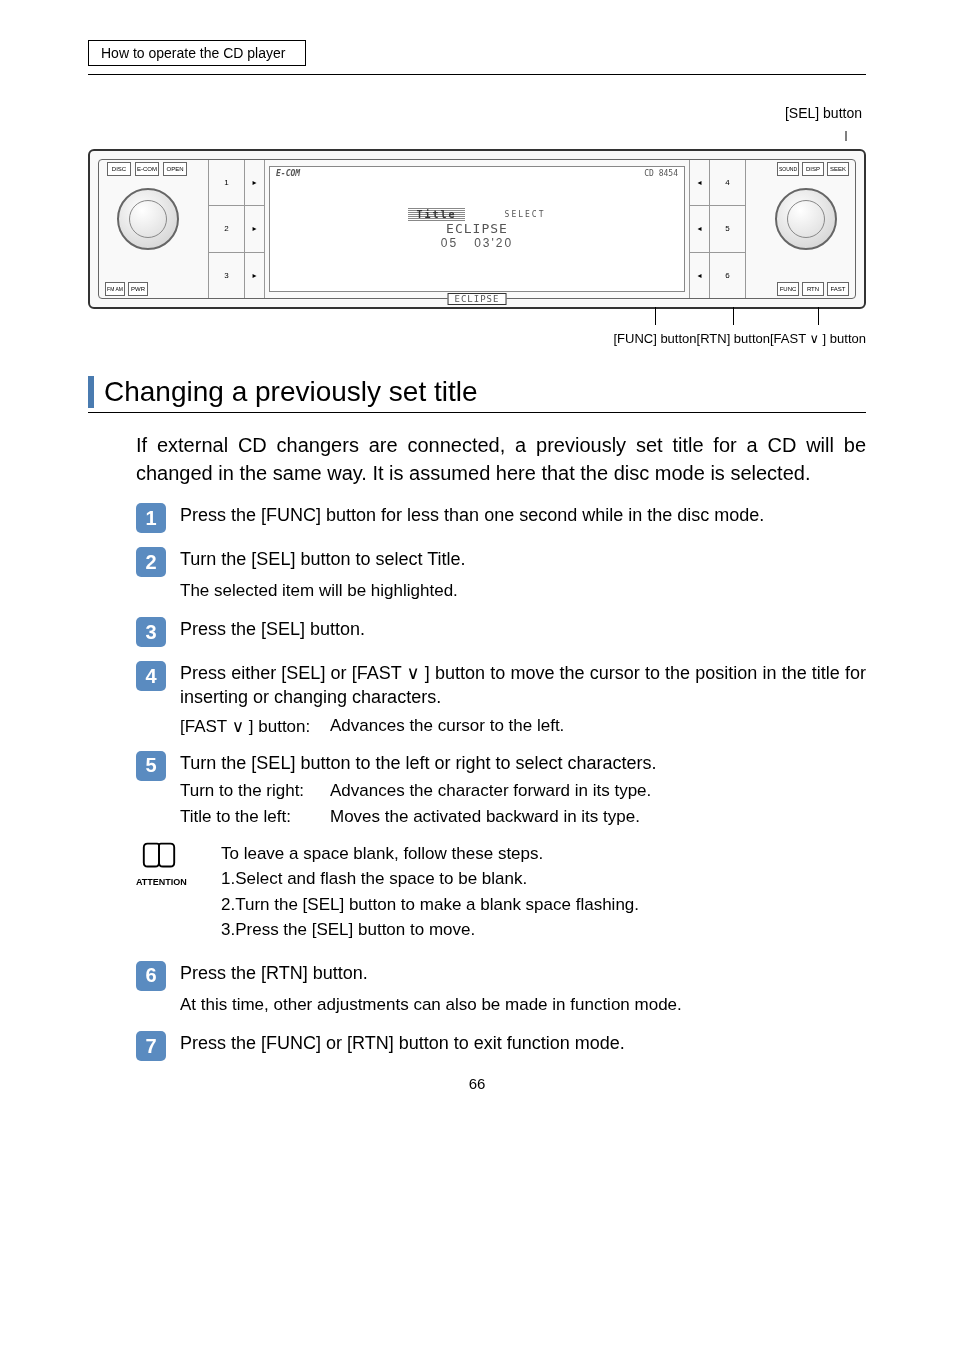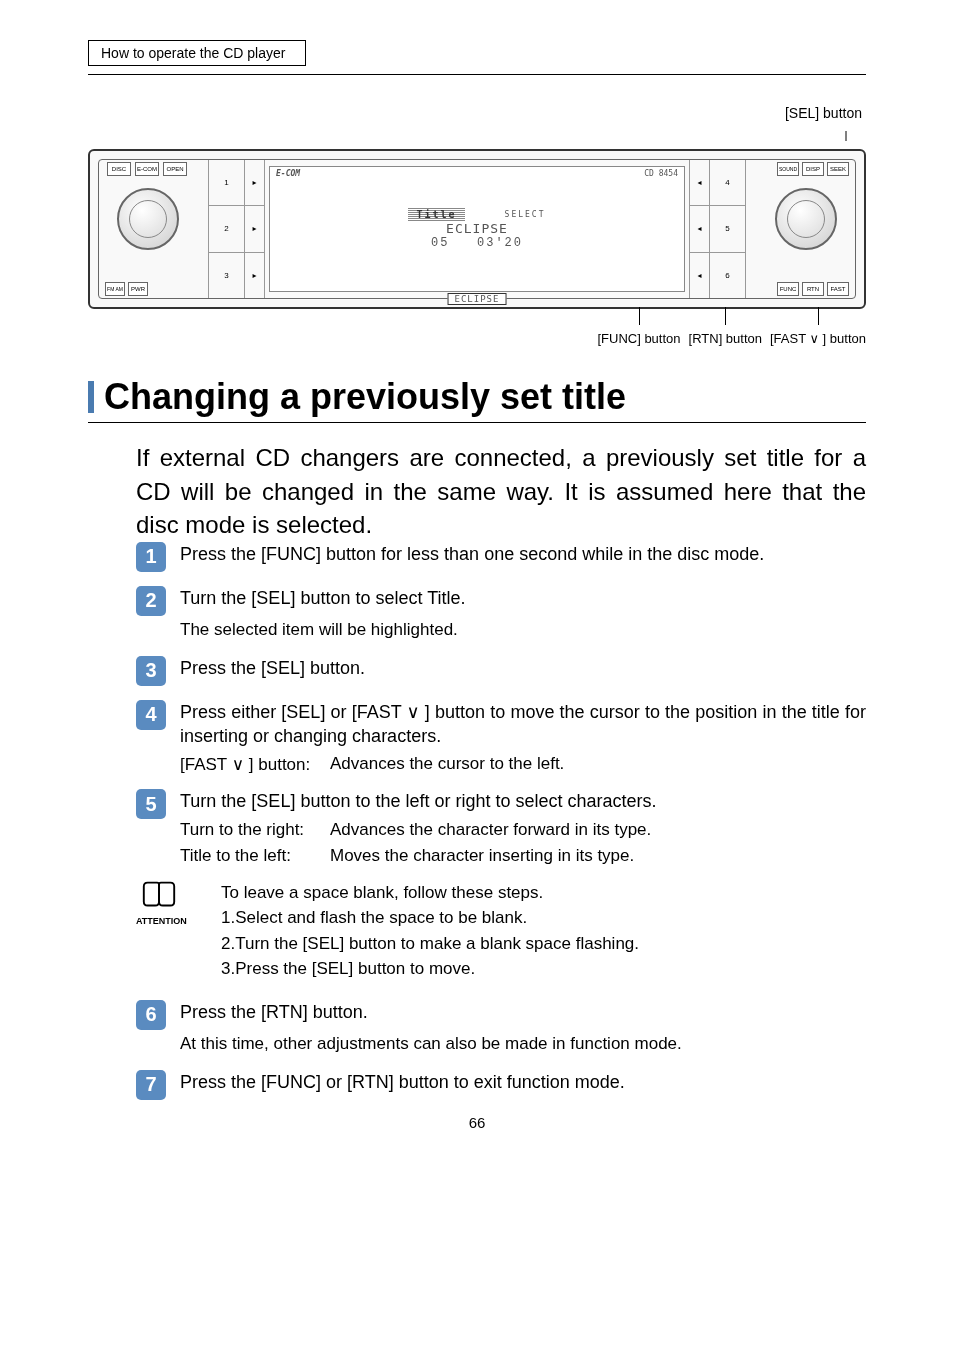--- a/index.html
+++ b/index.html
@@ -160,21 +160,21 @@
       font-weight: bold;
     }
     .screen-eclipse {
       font-size: 13px;
       letter-spacing: 1px;
       font-family: monospace;
     }
     .screen-bottom {
       font-size: 12px;
       letter-spacing: 2px;
-      font-family: Liberation Mono, monospace;
+      font-family: Liberation Sans, sans-serif;
     }
     .screen-label-bottom {
       position: absolute;
       bottom: -14px;
       left: 50%;
       transform: translateX(-50%);
       font-size: 9px;
       border: 1px solid #333;
       padding: 0 6px;
       background: #fff;
@@ -211,21 +211,21 @@
     .device-right-bottom {
       position: absolute;
       bottom: 2px;
       right: 6px;
       display: flex;
       gap: 3px;
     }
     .callouts-bottom {
       display: flex;
       justify-content: flex-end;
-      gap: 8px;
+      gap: 0;
       font-size: 13px;
       padding-right: 0;
       margin-bottom: 30px;
       position: relative;
     }
     .callout-item {
       position: relative;
       padding-top: 14px;
     }
     .callout-item::before {
@@ -244,27 +244,28 @@
       padding-bottom: 4px;
       margin-bottom: 18px;
     }
     .section-bar {
       width: 6px;
       height: 32px;
       background: #4a7bb0;
       margin-right: 10px;
     }
     .section-title {
-      font-size: 36px;
-      font-weight: bold;
+      font-size: 28px;
+      font-weight: normal;
     }
     .intro-text {
       margin-left: 48px;
-      font-size: 24px;
+      font-size: 20px;
       text-align: justify;
+      margin-bottom: 16px;
       line-height: 1.4;
     }
     .step-row {
       display: flex;
       margin-bottom: 14px;
       margin-left: 48px;
     }
     .step-num {
       width: 30px;
       height: 30px;
@@ -485,21 +486,21 @@
   <div class="step-row">
     <div class="step-num">5</div>
     <div class="step-content">
       <div class="step-title">Turn the [SEL] button to the left or right to select characters.</div>
       <div class="step-subrow">
         <div class="step-sublabel">Turn to the right:</div>
         <div>Advances the character forward in its type.</div>
       </div>
       <div class="step-subrow">
         <div class="step-sublabel">Title to the left:</div>
-        <div>Moves the character inserting in its type.</div>
+        <div>Moves the activated backward in its type.</div>
       </div>
     </div>
   </div>
 
   
   <div class="attention-row">
     <div class="attention-icon">
       <svg viewBox="0 0 40 30">
         <path d="M4 6 Q4 2 8 2 L18 2 Q20 2 20 4 L20 22 Q20 26 16 26 L8 26 Q4 26 4 22 Z" fill="none" stroke="#000" stroke-width="2"></path>
         <path d="M36 6 Q36 2 32 2 L22 2 Q20 2 20 4 L20 22 Q20 26 24 26 L32 26 Q36 26 36 22 Z" fill="none" stroke="#000" stroke-width="2"></path>

